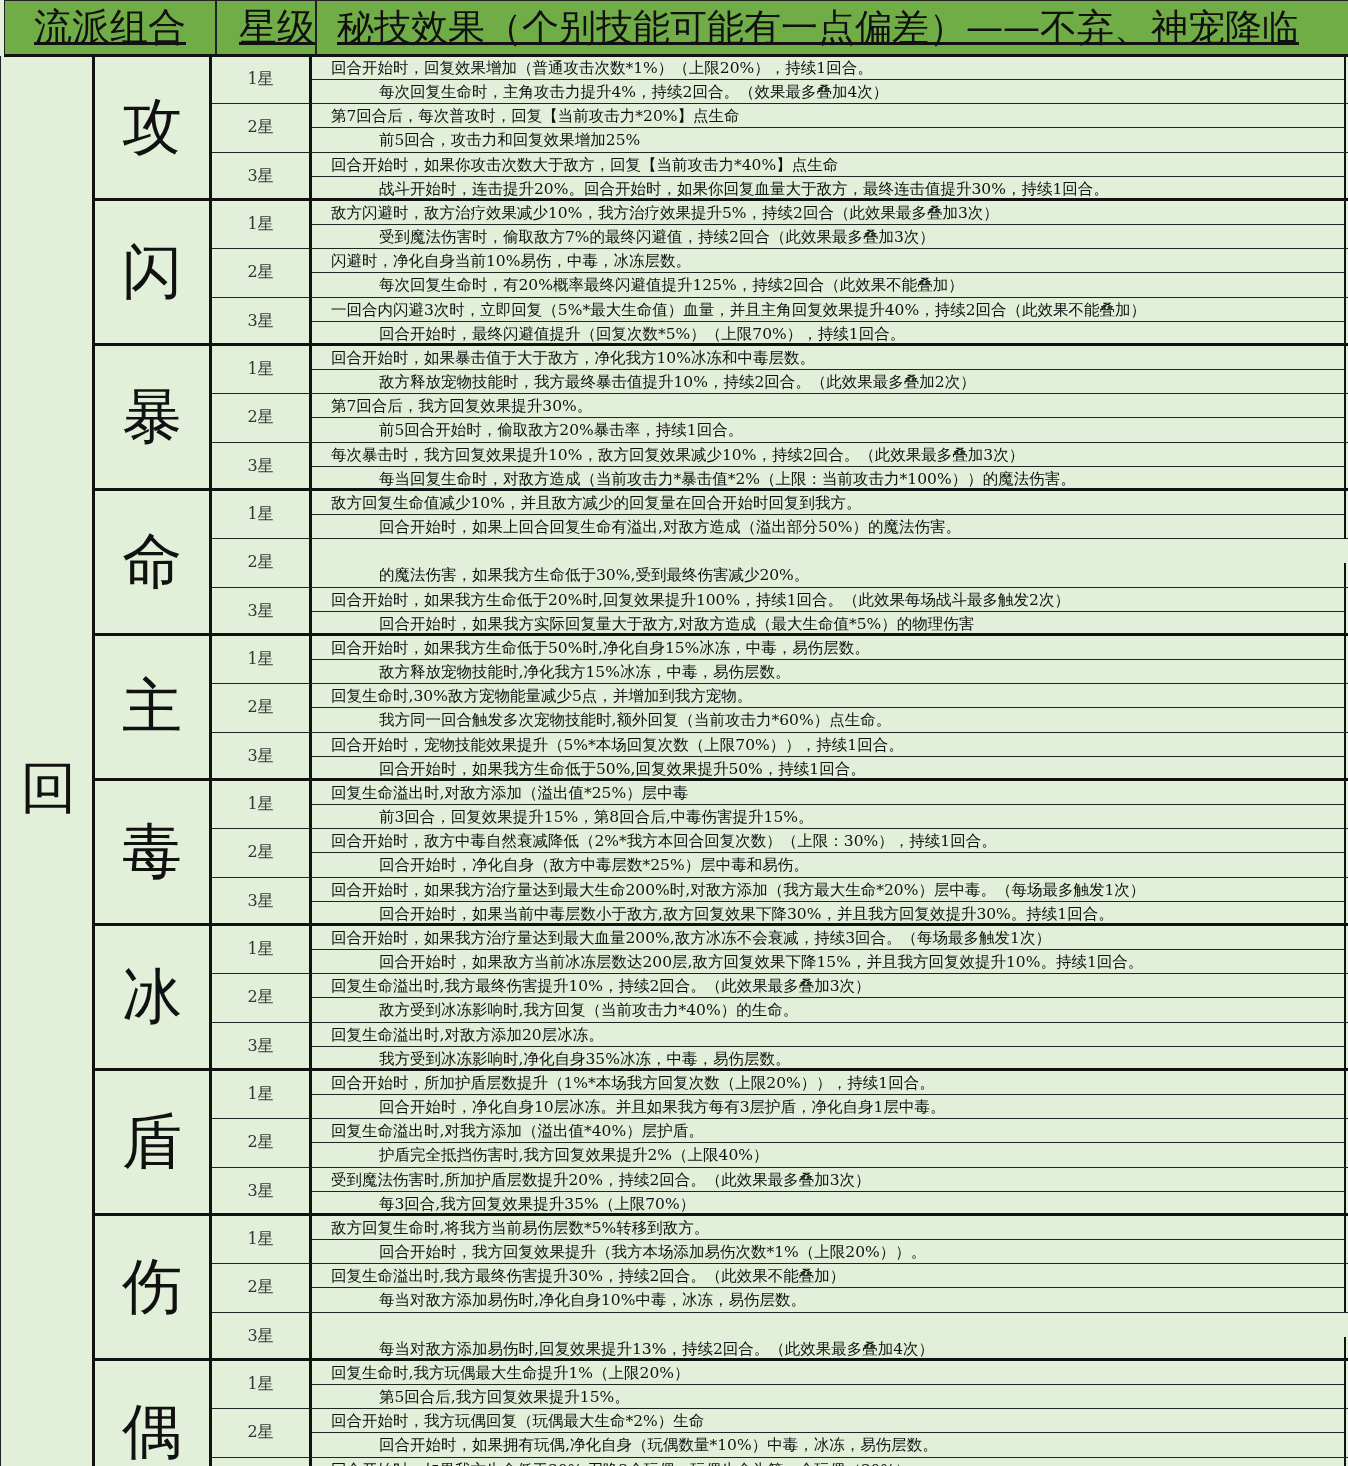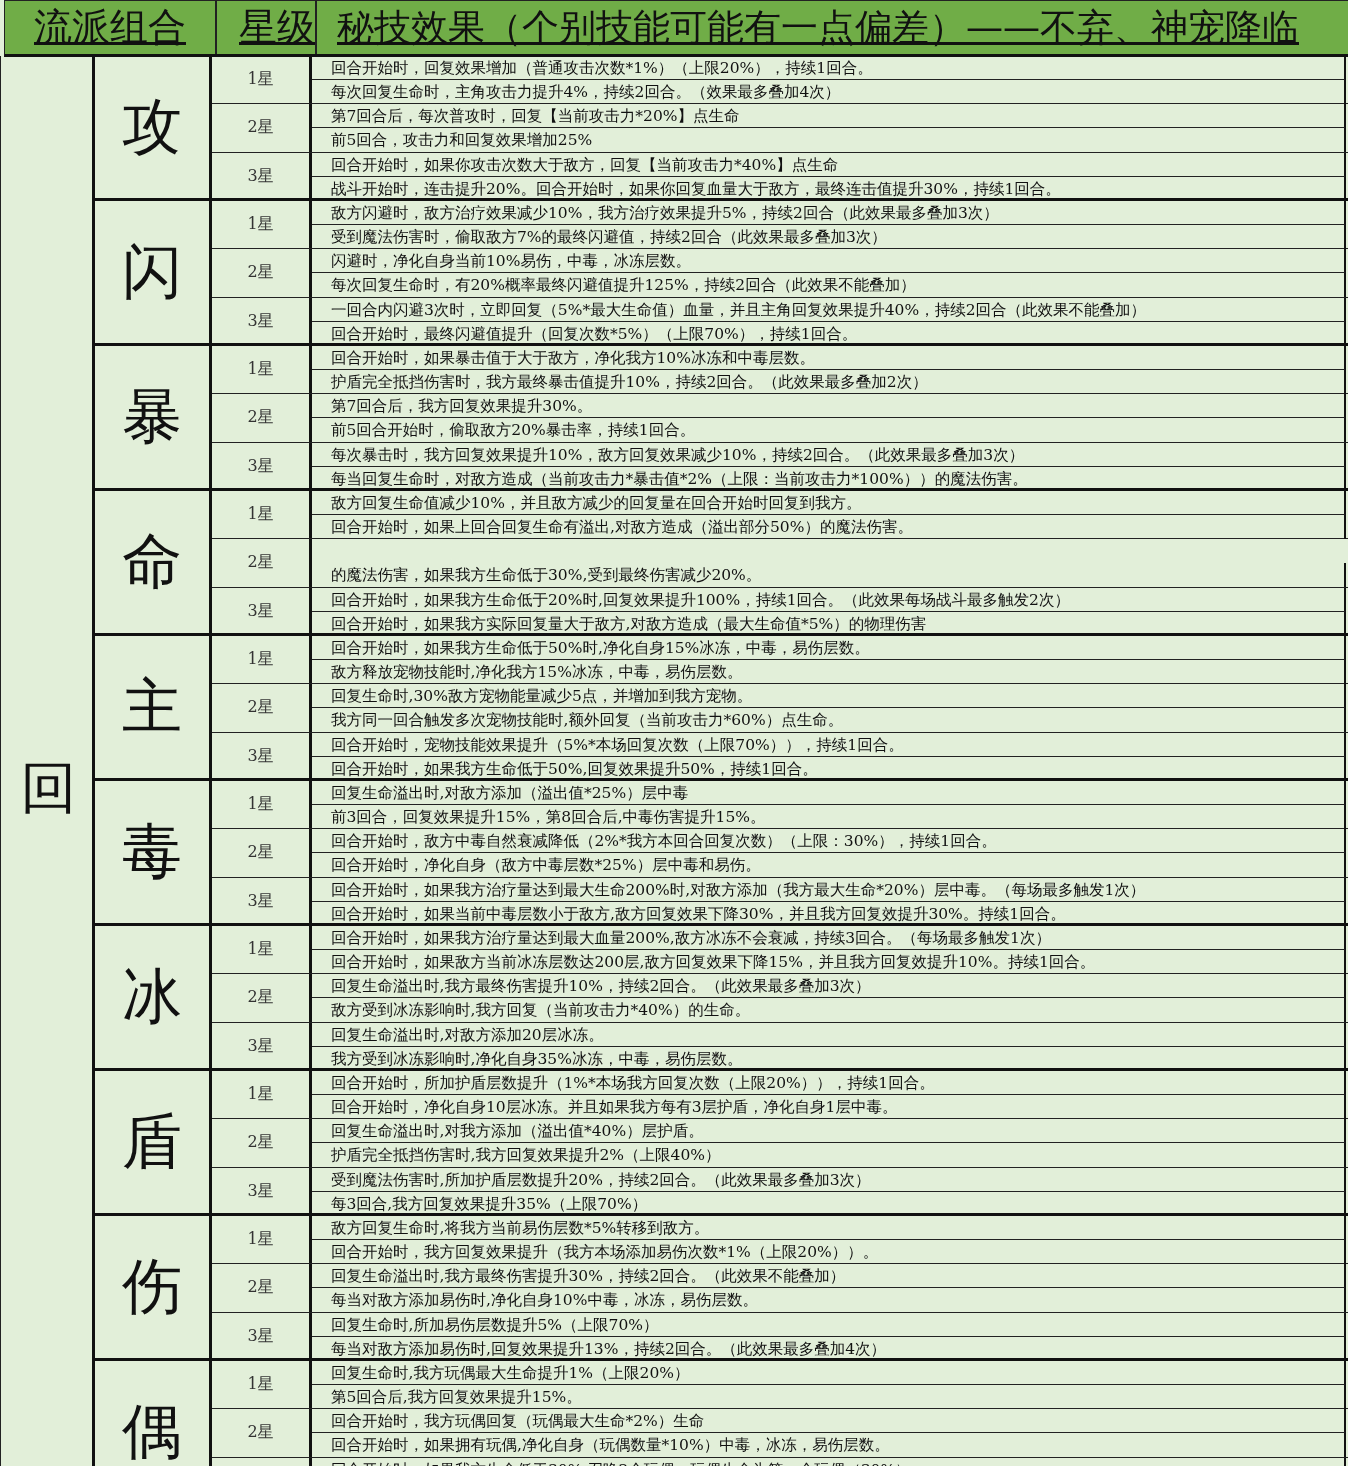--- a/index.html
+++ b/index.html
@@ -52,21 +52,21 @@
     border-right:3px solid #111; box-sizing:border-box;
     display:flex; align-items:center; justify-content:center;
     font-size:16px; color:#333;
   }
   .line {
     position:absolute; left:100px; right:2px; height:24px; line-height:24px;
     font-size:15.5px; padding-left:19px; white-space:nowrap; overflow:hidden;
     border-right:2px solid #111;
   }
   .line.l0 { top:0; border-bottom:1px solid #222; height:23px; }
-  .line.l1 { top:24px; }
+  .line.l1 { top:24px;margin-left:48px; }
 </style>
 </head>
 <body>
 
 <div class="sheet">
   <div class="header">
     <div class="hcell c1">流派组合</div>
     <div class="hcell c2">星级</div>
     <div class="hcell c3">秘技效果（个别技能可能有一点偏差）——不弃、神宠降临</div>
   </div>
@@ -109,21 +109,21 @@
           <div class="star-label">3星</div>
           <div class="line l0">一回合内闪避3次时，立即回复（5%*最大生命值）血量，并且主角回复效果提升40%，持续2回合（此效果不能叠加）</div>
           <div class="line l1">回合开始时，最终闪避值提升（回复次数*5%）（上限70%），持续1回合。</div>
         </div>
       </div>
       <div class="group" style="top: 290px; height: 145px;">
         <div class="combo">暴</div>
         <div class="star-block" style="top: 0px; height: 48.3px;">
           <div class="star-label">1星</div>
           <div class="line l0">回合开始时，如果暴击值于大于敌方，净化我方10%冰冻和中毒层数。</div>
-          <div class="line l1">护盾完全抵挡伤害时，我方最终暴击值提升10%，持续2回合。（此效果最多叠加2次）</div>
+          <div class="line l1">敌方释放宠物技能时，我方最终暴击值提升10%，持续2回合。（此效果最多叠加2次）</div>
         </div>
         <div class="star-block" style="top: 48.3px; height: 48.3px;">
           <div class="star-label">2星</div>
           <div class="line l0">第7回合后，我方回复效果提升30%。</div>
           <div class="line l1">前5回合开始时，偷取敌方20%暴击率，持续1回合。</div>
         </div>
         <div class="star-block" style="top: 96.6px; height: 48.3px; border-bottom: none;">
           <div class="star-label">3星</div>
           <div class="line l0">每次暴击时，我方回复效果提升10%，敌方回复效果减少10%，持续2回合。（此效果最多叠加3次）</div>
           <div class="line l1">每当回复生命时，对敌方造成（当前攻击力*暴击值*2%（上限：当前攻击力*100%））的魔法伤害。</div>
@@ -225,21 +225,20 @@
           <div class="line l0">敌方回复生命时,将我方当前易伤层数*5%转移到敌方。</div>
           <div class="line l1">回合开始时，我方回复效果提升（我方本场添加易伤次数*1%（上限20%））。</div>
         </div>
         <div class="star-block" style="top: 48.3px; height: 48.3px;">
           <div class="star-label">2星</div>
           <div class="line l0">回复生命溢出时,我方最终伤害提升30%，持续2回合。（此效果不能叠加）</div>
           <div class="line l1">每当对敌方添加易伤时,净化自身10%中毒，冰冻，易伤层数。</div>
         </div>
         <div class="star-block" style="top: 96.6px; height: 48.3px; border-bottom: none;">
           <div class="star-label">3星</div>
-          <div class="line l0">回复生命时,所加易伤层数提升5%（上限70%）</div>
           <div class="line l1">每当对敌方添加易伤时,回复效果提升13%，持续2回合。（此效果最多叠加4次）</div>
         </div>
       </div>
       <div class="group" style="top: 1305px; height: 145px;">
         <div class="combo">偶</div>
         <div class="star-block" style="top: 0px; height: 48.3px;">
           <div class="star-label">1星</div>
           <div class="line l0">回复生命时,我方玩偶最大生命提升1%（上限20%）</div>
           <div class="line l1">第5回合后,我方回复效果提升15%。</div>
         </div>

